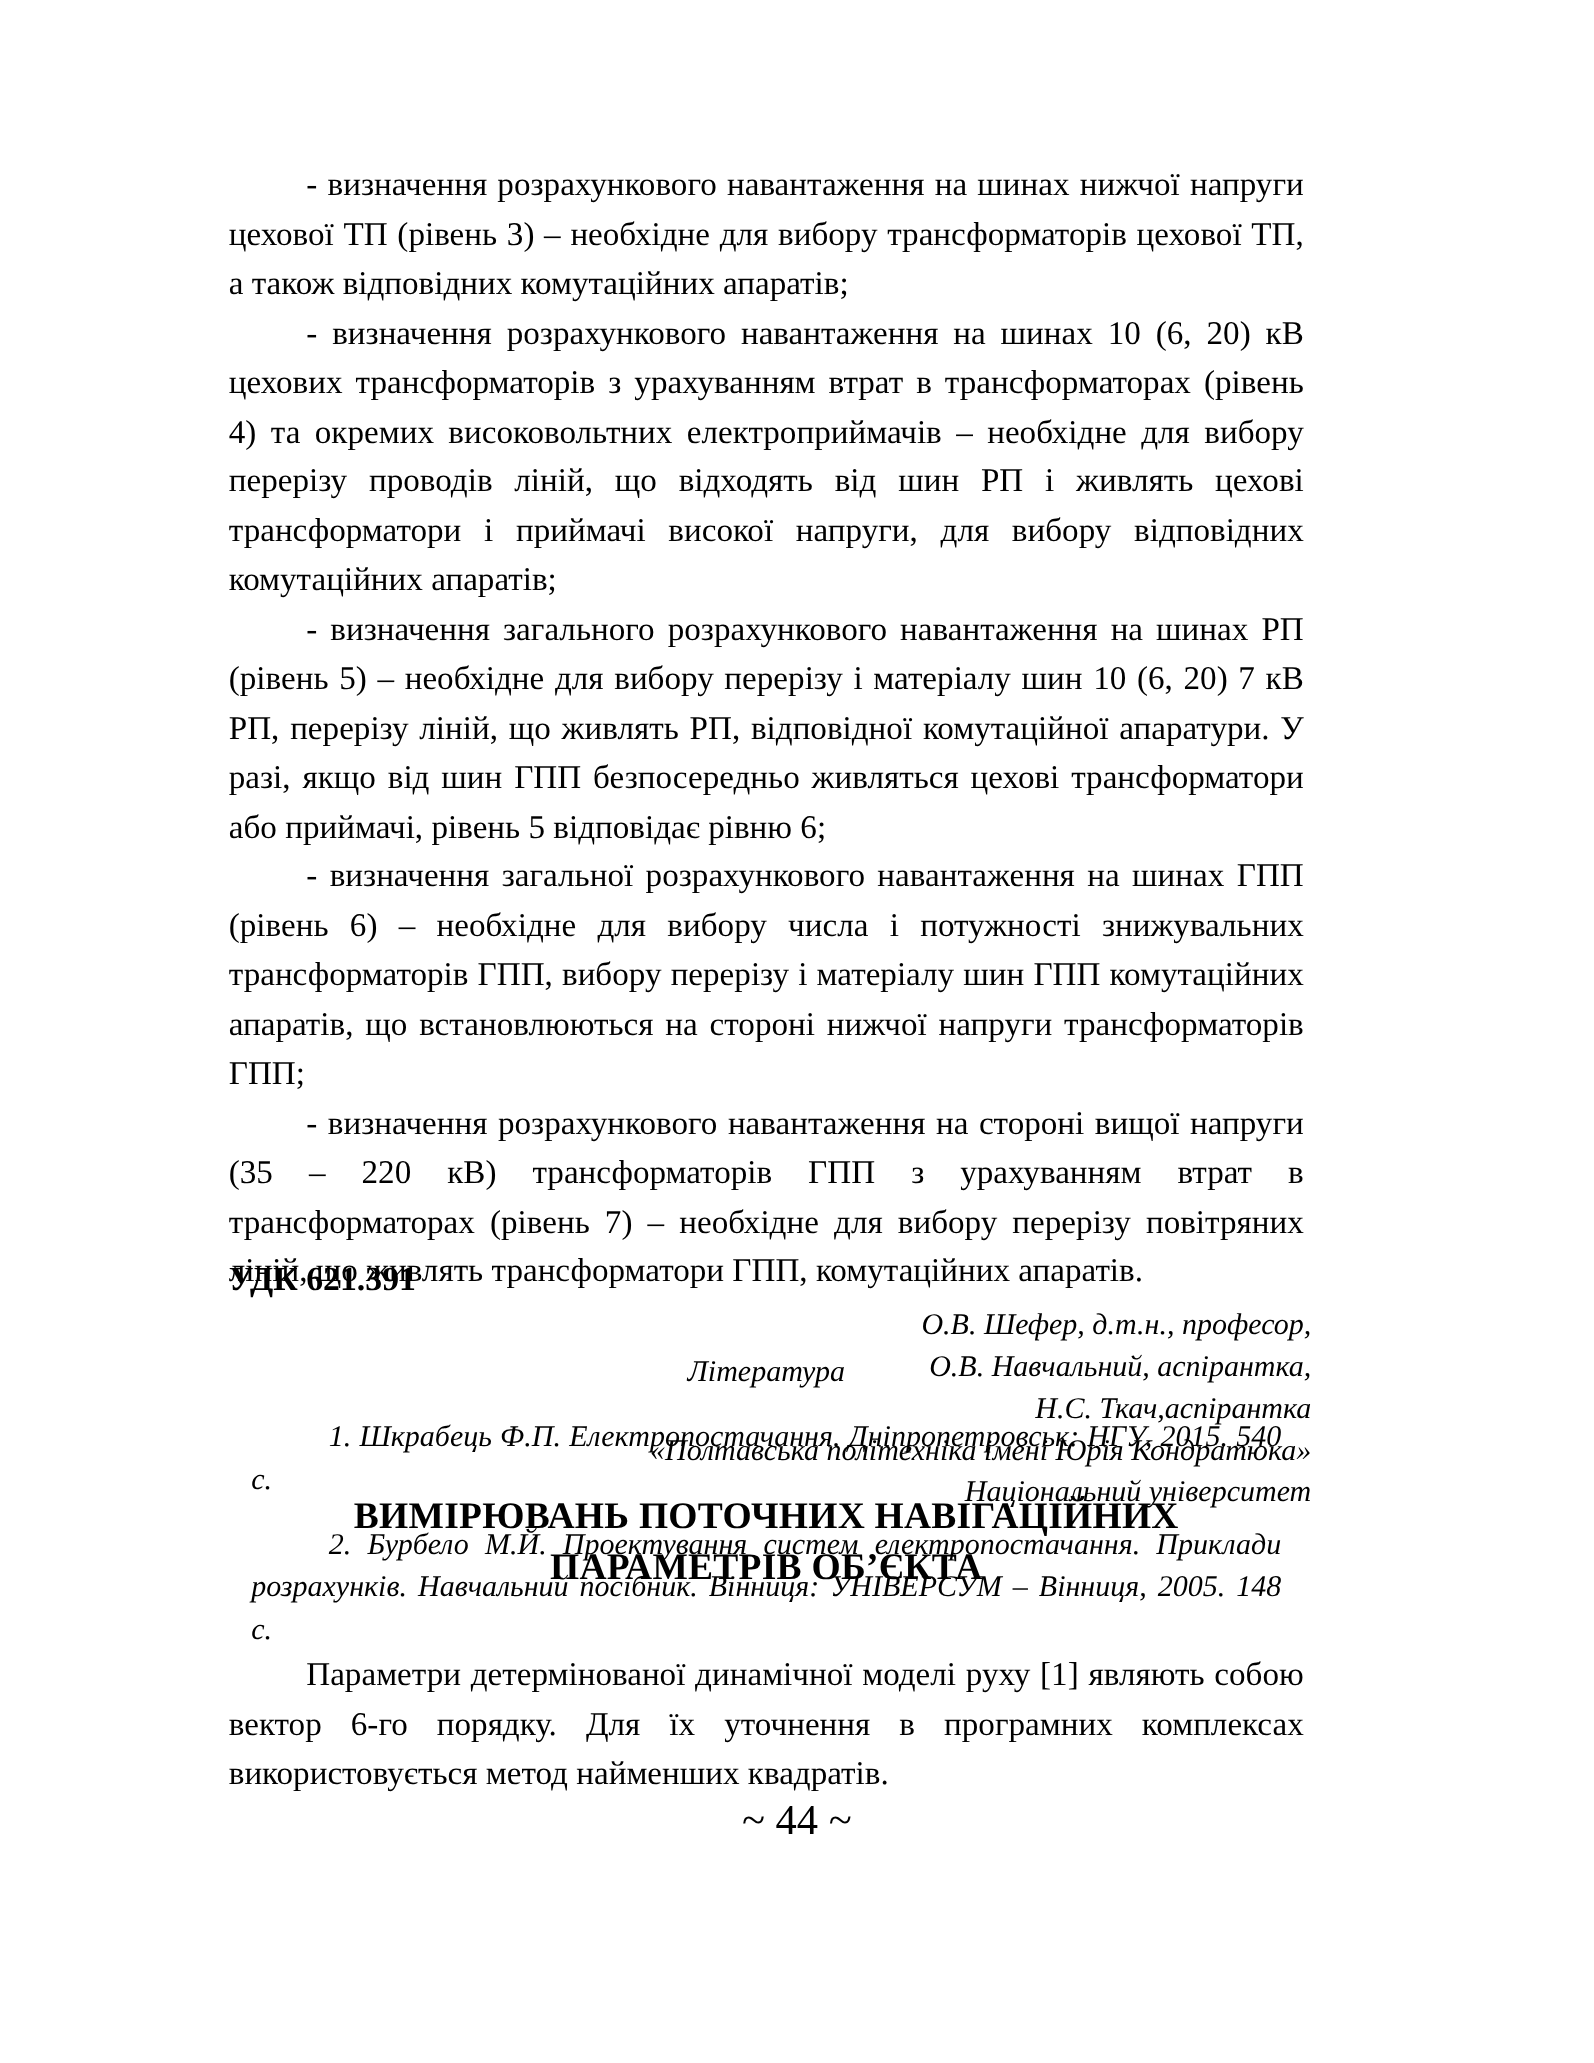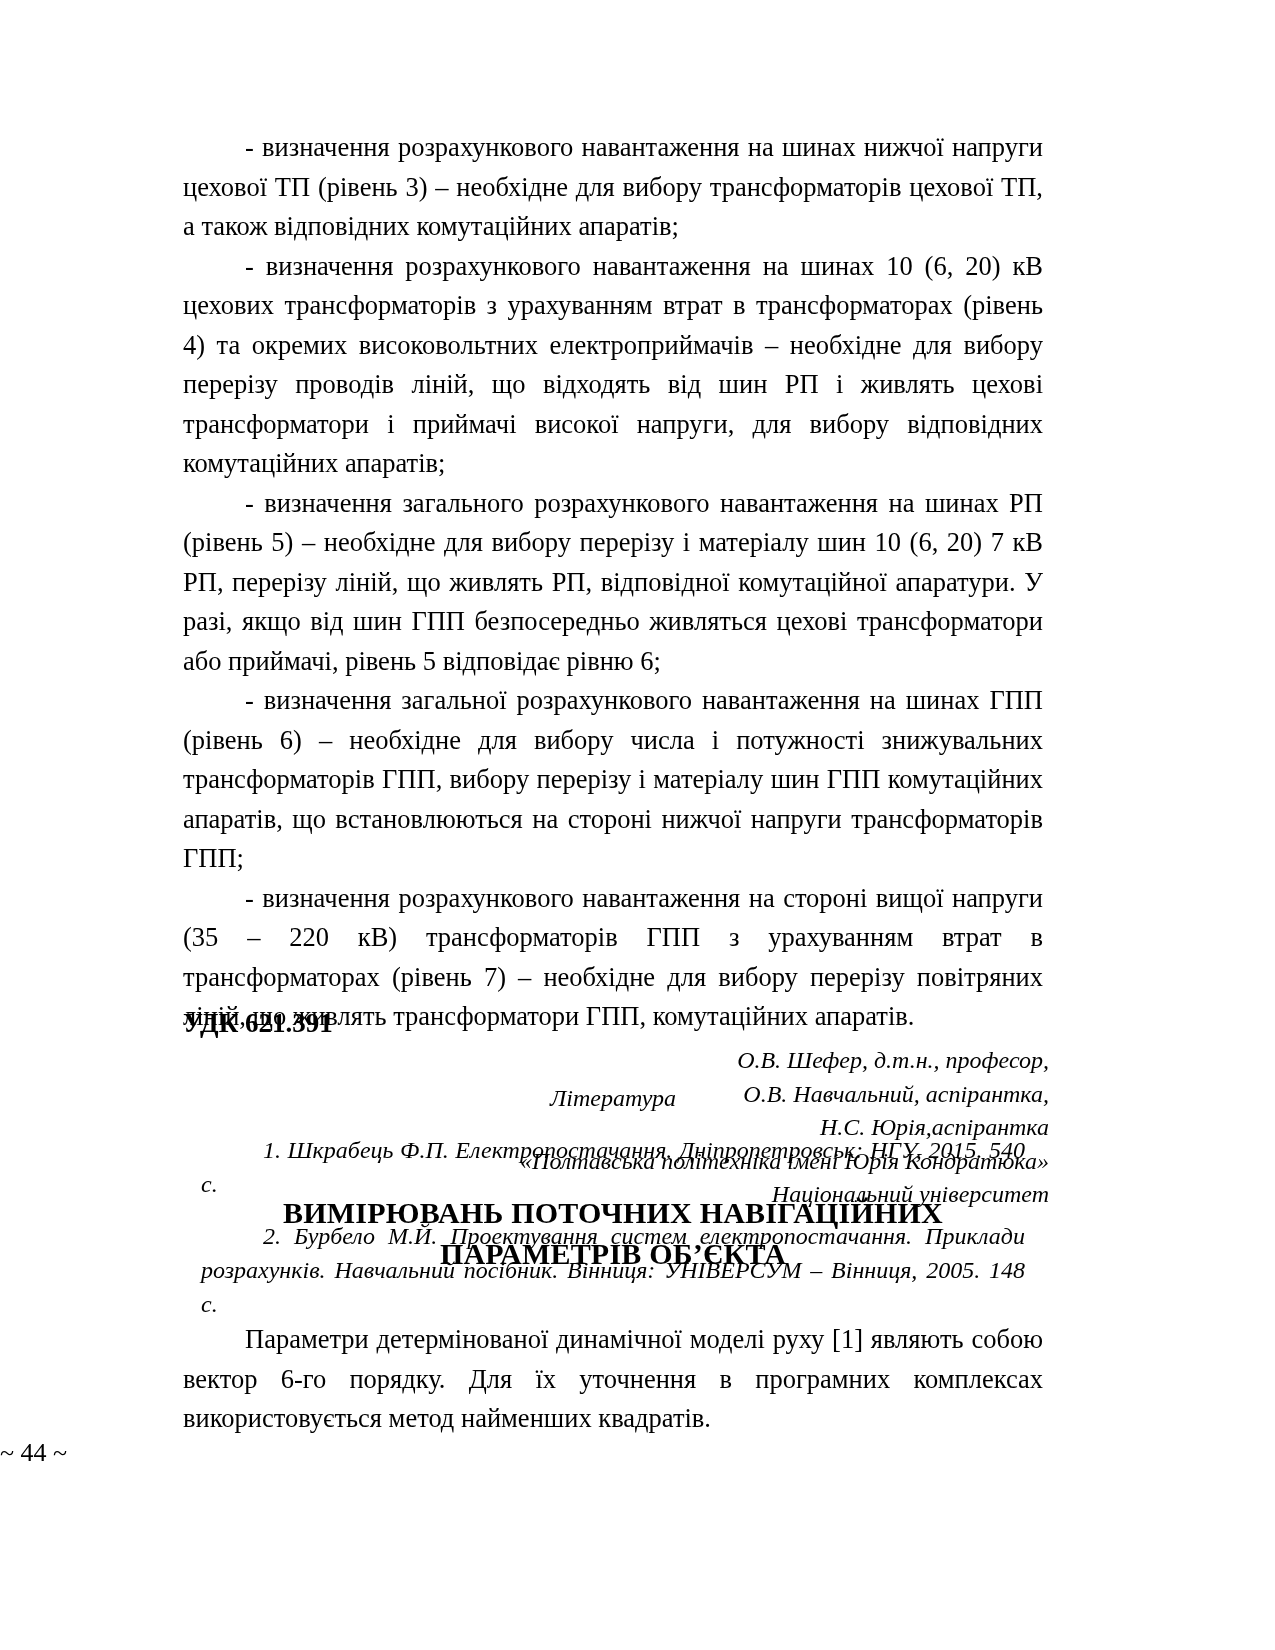--- a/index.html
+++ b/index.html
@@ -108,21 +108,22 @@
     top: 1320px;
     width: 860px;
   }
 
   
   .footer {
     position: absolute;
     left: 0;
     top: 1438px;
     width: 1275px;
-    font-size: 26px;
+    text-align: center;
+    font-size: 34px;
   }
 </style>
 </head>
 <body>
 
 <div class="page">
 
   <div class="content">
     <p class="body-par">- визначення розрахункового навантаження на шинах нижчої напруги цехової ТП (рівень 3) – необхідне для вибору трансформаторів цехової ТП, а також відповідних комутаційних апаратів;</p>
     <p class="body-par">- визначення розрахункового навантаження на шинах 10 (6, 20) кВ цехових трансформаторів з урахуванням втрат в трансформаторах (рівень 4) та окремих високовольтних електроприймачів – необхідне для вибору перерізу проводів ліній, що відходять від шин РП і живлять цехові трансформатори і приймачі високої напруги, для вибору відповідних комутаційних апаратів;</p>
@@ -135,21 +136,21 @@
       <p class="lit-item">1. Шкрабець Ф.П. Електропостачання. Дніпропетровськ: НГУ, 2015. 540 с.</p>
       <p class="lit-item">2. Бурбело М.Й. Проектування систем електропостачання. Приклади розрахунків. Навчальний посібник. Вінниця: УНІВЕРСУМ – Вінниця, 2005. 148 с.</p>
     </div>
   </div>
 
   <div class="udk">УДК 621.391</div>
 
   <div class="authors">
     <div>О.В. Шефер, д.т.н., професор,</div>
     <div>О.В. Навчальний, аспірантка,</div>
-    <div>Н.С. Юрія,аспірантка</div>
+    <div>Н.С. Ткач,аспірантка</div>
     <div>«Полтавська політехніка імені Юрія Кондратюка»</div>
     <div>Національний університет</div>
   </div>
 
   <div class="article-title">
     <div>ВИМІРЮВАНЬ ПОТОЧНИХ НАВІГАЦІЙНИХ</div>
     <div>ПАРАМЕТРІВ ОБ’ЄКТА</div>
   </div>
 
   <div class="abstract">

